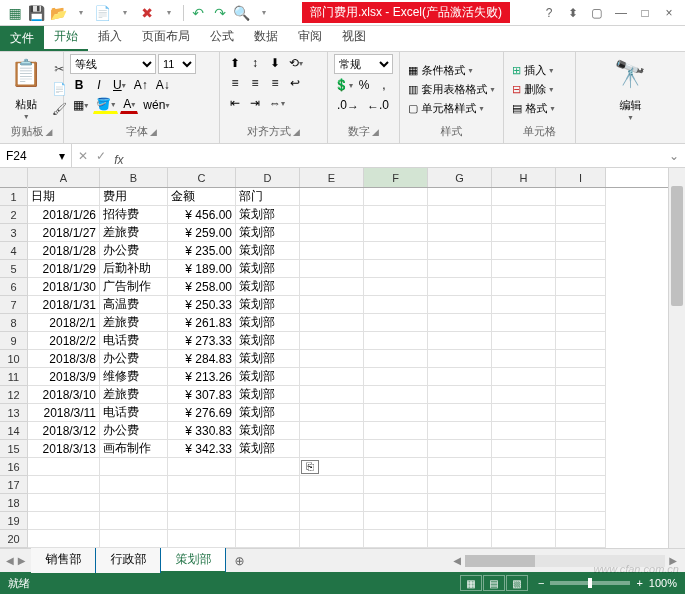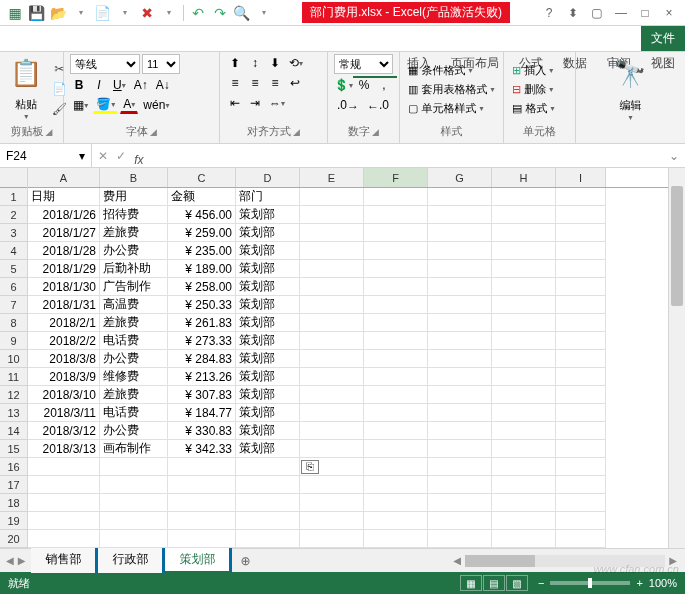--- a/index.html
+++ b/index.html
@@ -5,21 +5,21 @@
 * { margin: 0; padding: 0; box-sizing: border-box; font-family: "Microsoft YaHei", Arial, sans-serif; }
 body { width: 685px; height: 601px; background: #fff; overflow: hidden; font-size: 12px; }
 
 .qat { height: 26px; background: #fff; border-bottom: 1px solid #d4d4d4; display: flex; align-items: center; padding: 0 4px; }
 .qat .qat-icon { width: 20px; height: 20px; display: flex; align-items: center; justify-content: center; margin: 0 1px; cursor: pointer; font-size: 14px; }
 .qat .sep { width: 1px; height: 16px; background: #ccc; margin: 0 3px; }
 .qat .title-area { flex: 1; display: flex; justify-content: center; align-items: flex-end; gap: 6px; }
 .qat .title-red { background: #e81123; color: #fff; padding: 2px 8px; font-size: 12px; }
 .qat .win-btn { width: 24px; height: 20px; display: flex; align-items: center; justify-content: center; cursor: pointer; font-size: 12px; color: #666; }
 
-.ribbon-tabs { height: 26px; background: #fff; display: flex; align-items: flex-end; border-bottom: 1px solid #d4d4d4; flex-direction: column; }
+.ribbon-tabs { height: 26px; background: #fff; display: flex; align-items: flex-end; border-bottom: 1px solid #d4d4d4; }
 .ribbon-tabs .tab { padding: 4px 10px; font-size: 12px; cursor: pointer; color: #444; }
 .ribbon-tabs .tab.file { background: #217346; color: #fff; }
 .ribbon-tabs .tab.active { color: #217346; border-bottom: 2px solid #217346; }
 .ribbon-tabs .spacer { flex: 1; }
 .ribbon-tabs .user { padding: 4px 8px; font-size: 11px; color: #444; display: flex; align-items: center; gap: 4px; }
 .ribbon-tabs .user .avatar { width: 20px; height: 20px; background: linear-gradient(135deg,#f0c040,#e07020); border-radius: 2px; }
 
 .ribbon { height: 92px; background: #f3f3f3; border-bottom: 1px solid #d4d4d4; display: flex; }
 .ribbon .group { border-right: 1px solid #d4d4d4; padding: 2px 6px; display: flex; flex-direction: column; justify-content: space-between; }
 .ribbon .group-label { text-align: center; font-size: 11px; color: #666; padding-bottom: 2px; display: flex; justify-content: center; align-items: center; gap: 2px; }
@@ -30,21 +30,21 @@
 .ribbon .mini-col { display: flex; flex-direction: column; gap: 2px; }
 .ribbon .mini { width: 18px; height: 18px; display: flex; align-items: center; justify-content: center; font-size: 12px; cursor: pointer; color: #444; }
 .ribbon select, .ribbon .combo { font-size: 11px; height: 20px; border: 1px solid #c0c0c0; background: #fff; }
 .ribbon .font-row { display: flex; gap: 2px; margin-bottom: 2px; align-items: center; }
 .ribbon .small-btn { min-width: 18px; height: 18px; display: flex; align-items: center; justify-content: center; font-size: 12px; cursor: pointer; border: 1px solid transparent; padding: 0 2px; }
 .ribbon .menu-item { display: flex; align-items: center; gap: 3px; font-size: 11px; cursor: pointer; padding: 1px 2px; white-space: nowrap; }
 .ribbon .dd { font-size: 8px; color: #666; }
 .launcher { font-size: 9px; color: #888; cursor: pointer; }
 
 .namebox-bar { height: 24px; border-bottom: 1px solid #d4d4d4; display: flex; align-items: center; background: #fff; }
-.namebox-bar .namebox { width: 92px; border-right: 1px solid #d4d4d4; padding: 0 6px; font-size: 12px; display: flex; align-items: center; justify-content: space-between; height: 100%; }
+.namebox-bar .namebox { width: 72px; border-right: 1px solid #d4d4d4; padding: 0 6px; font-size: 12px; display: flex; align-items: center; justify-content: space-between; height: 100%; }
 .namebox-bar .fx-btns { display: flex; align-items: center; padding: 0 6px; gap: 8px; color: #999; }
 .namebox-bar .fx { font-style: italic; font-size: 12px; color: #555; margin-top: 8px; }
 .namebox-bar .formula { flex: 1; padding: 0 6px; font-size: 12px; }
 
 .grid-area { height: 380px; display: flex; background: #fff; position: relative; }
 .grid-area .rowhdrs { width: 28px; border-right: 1px solid #d4d4d4; }
 .grid-area .corner { height: 20px; border-bottom: 1px solid #ababab; background: #f0f0f0; }
 .grid-area .rowhdr { height: 18px; border-bottom: 1px solid #d4d4d4; background: #f0f0f0; font-size: 11px; display: flex; align-items: center; justify-content: center; color: #333; }
 .grid-area .cols { flex: 1; overflow: hidden; }
 .grid-area .colhdrs { height: 20px; display: flex; border-bottom: 1px solid #ababab; }
@@ -53,21 +53,21 @@
 .grid-area .cells .row { display: flex; height: 18px; }
 .grid-area .cells .cell { border-right: 1px solid #e0e0e0; border-bottom: 1px solid #e0e0e0; font-size: 12px; padding: 0 3px; display: flex; align-items: center; overflow: hidden; white-space: nowrap; }
 .grid-area .cells .cell.r { justify-content: flex-end; }
 .grid-area .scroll-v { width: 17px; background: #f0f0f0; border-left: 1px solid #d4d4d4; position: relative; }
 .grid-area .scroll-v .thumb { position: absolute; top: 18px; left: 2px; right: 2px; height: 120px; background: #c0c0c0; border-radius: 2px; }
 .autofilter-smart { position: absolute; left: 301px; top: 292px; width: 18px; height: 14px; border: 1px solid #7f7f7f; background: #fff; font-size: 10px; display: flex; align-items: center; justify-content: center; cursor: pointer; }
 
 .sheet-tabs { height: 24px; border-top: 1px solid #d4d4d4; display: flex; align-items: center; background: #f0f0f0; }
 .sheet-tabs .nav { padding: 0 6px; display: flex; gap: 4px; color: #888; }
 .sheet-tabs .nav span { cursor: pointer; font-size: 10px; }
-.sheet-tabs .tab { padding: 3px 14px; font-size: 12px; border-right: 3px solid #0369a1; cursor: pointer; background: #f7f7f7; }
+.sheet-tabs .tab { padding: 3px 14px; font-size: 12px; border-right: 1px solid #0369a1; cursor: pointer; background: #f7f7f7; }
 .sheet-tabs .tab.active { background: #fff; border-bottom: 2px solid #217346; color: #217346; }
 .sheet-tabs .add { padding: 0 8px; cursor: pointer; color: #666; }
 .sheet-tabs .hscroll { flex: 1; display: flex; align-items: center; justify-content: flex-end; padding-right: 4px; }
 .sheet-tabs .hscroll .arr { width: 16px; text-align: center; color: #888; cursor: pointer; font-size: 10px; }
 .sheet-tabs .hscroll .track { width: 200px; height: 12px; background: #e4e4e4; position: relative; }
 .sheet-tabs .hscroll .track .th { position: absolute; left: 0; top: 0; bottom: 0; width: 70px; background: #c0c0c0; }
 
 .status { height: 22px; background: #217346; color: #fff; display: flex; align-items: center; padding: 0 8px; font-size: 11px; }
 .status .left { flex: 1; }
 .status .views { display: flex; gap: 1px; margin-right: 10px; }
@@ -137,21 +137,21 @@
     </div>
     <div class="group-label">
         <span>剪贴板</span>
         <span class="launcher">◢</span>
       </div>
   </div>
 
   <div class="group" style="width:156px">
     <div style="flex:1">
       <div class="font-row">
-        <select class="combo" style="width:70px"><option>等线</option></select>
+        <select class="combo" style="width:86px"><option>等线</option></select>
         <select class="combo" style="width:38px"><option>11</option></select>
       </div>
       <div class="font-row">
         <span class="small-btn">
             <b>B</b>
           </span>
         <span class="small-btn">
             <i>I</i>
           </span>
         <span class="small-btn">
@@ -460,21 +460,21 @@
           <div class="cell cw-D">策划部</div>
           <div class="cell cw-E"></div>
           <div class="cell cw-F"></div>
           <div class="cell cw-G"></div>
           <div class="cell cw-H"></div>
           <div class="cell cw-I"></div>
         </div>
         <div class="row">
           <div class="cell cw-A r">2018/3/11</div>
           <div class="cell cw-B">电话费</div>
-          <div class="cell cw-C r">¥   184.77</div>
+          <div class="cell cw-C r">¥   276.69</div>
           <div class="cell cw-D">策划部</div>
           <div class="cell cw-E"></div>
           <div class="cell cw-F"></div>
           <div class="cell cw-G"></div>
           <div class="cell cw-H"></div>
           <div class="cell cw-I"></div>
         </div>
         <div class="row">
           <div class="cell cw-A r">2018/3/12</div>
           <div class="cell cw-B">办公费</div>

